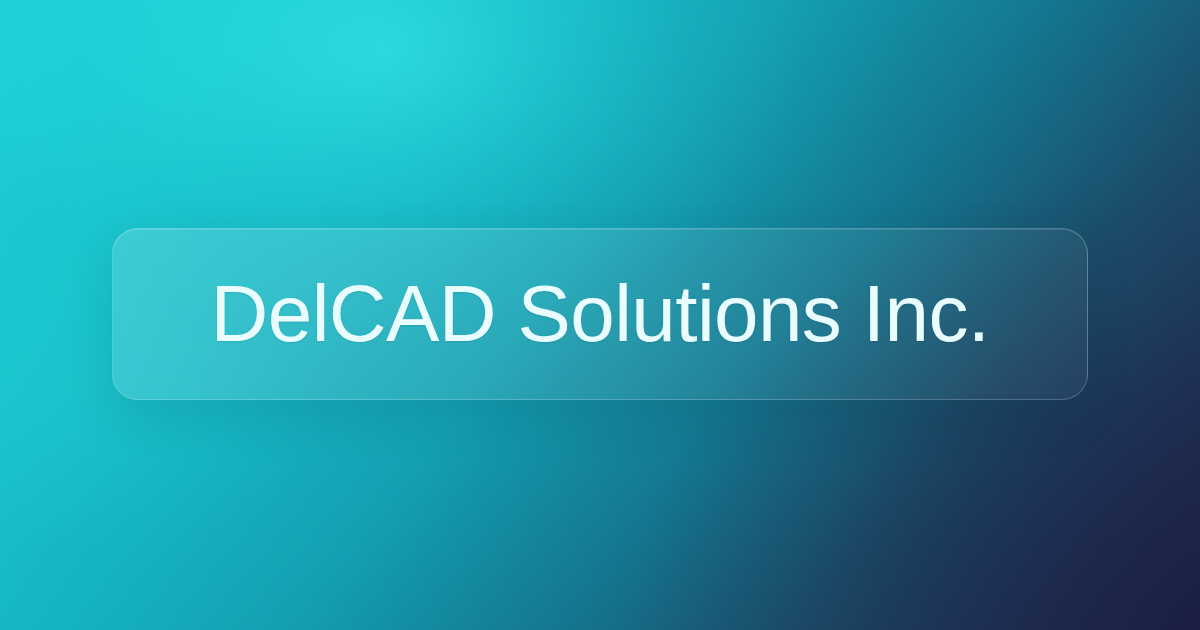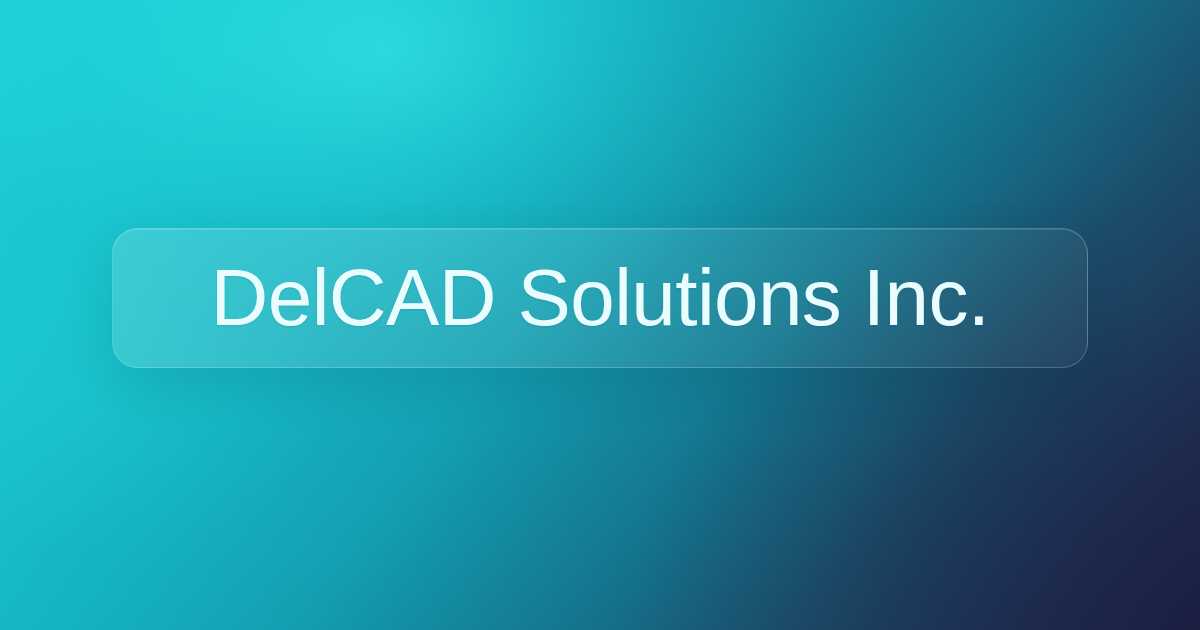--- a/index.html
+++ b/index.html
@@ -78,21 +78,21 @@
         rgba(28, 60, 86, 0.0) 82%);
     pointer-events: none;
   }
 
   
   .glass-card {
     position: absolute;
     left: 112px;
     top: 228px;
     width: 976px;
-    height: 140px;
+    height: 172px;
     box-sizing: border-box;
     border-radius: 26px;
     background:
       linear-gradient(120deg,
         rgba(255, 255, 255, 0.15) 0%,
         rgba(255, 255, 255, 0.10) 40%,
         rgba(255, 255, 255, 0.06) 72%,
         rgba(255, 255, 255, 0.045) 100%);
     border: 1px solid rgba(255, 255, 255, 0.20);
     box-shadow:

